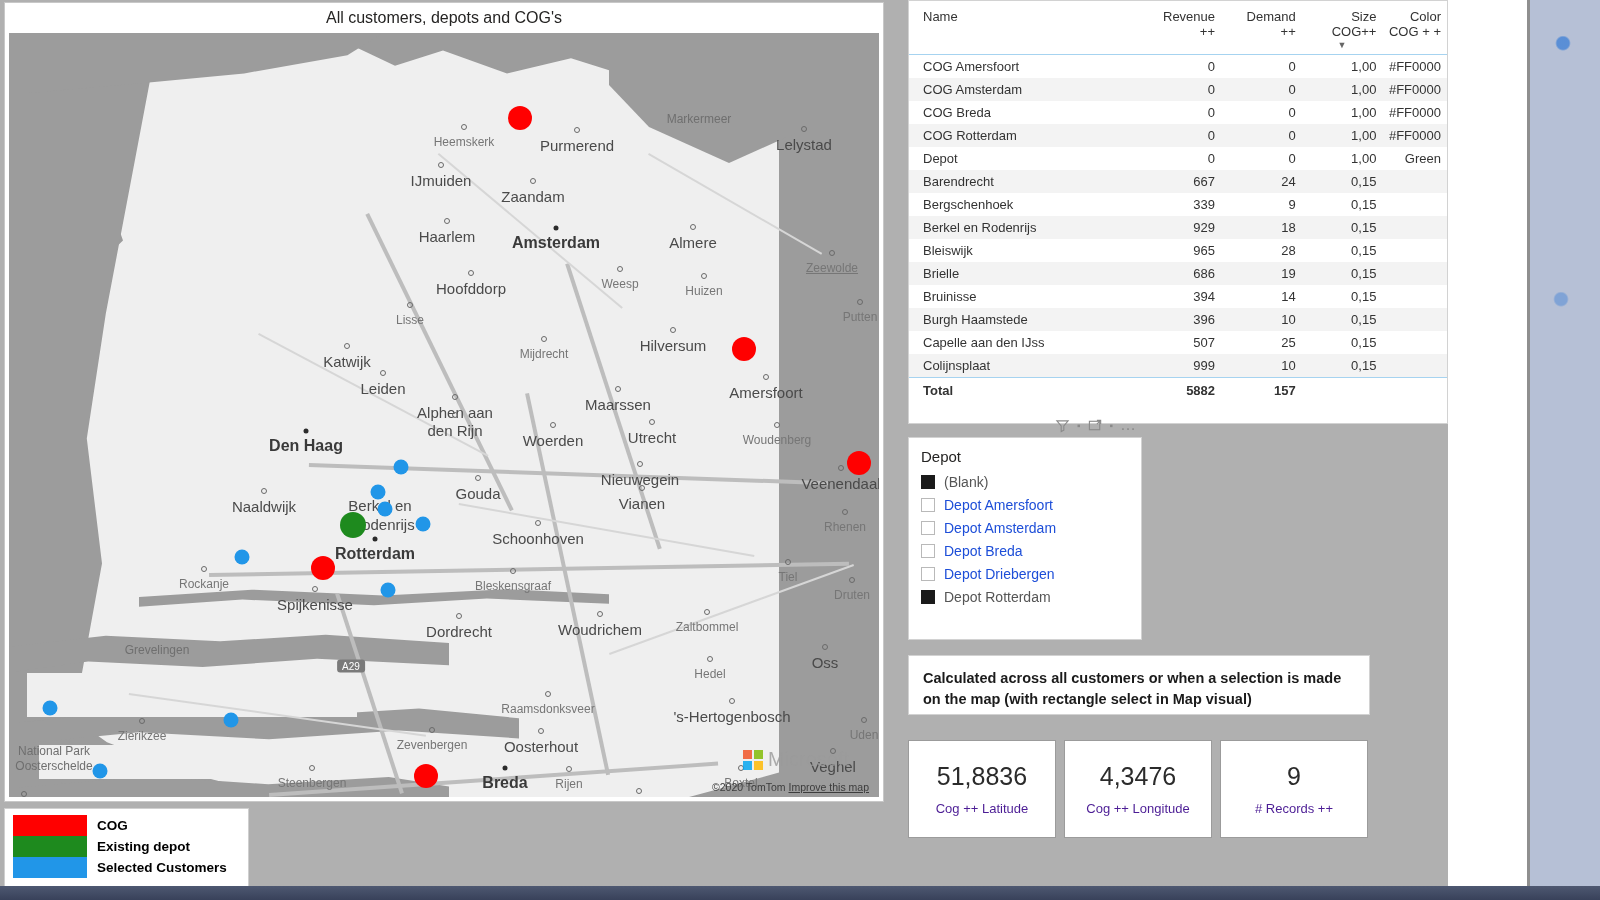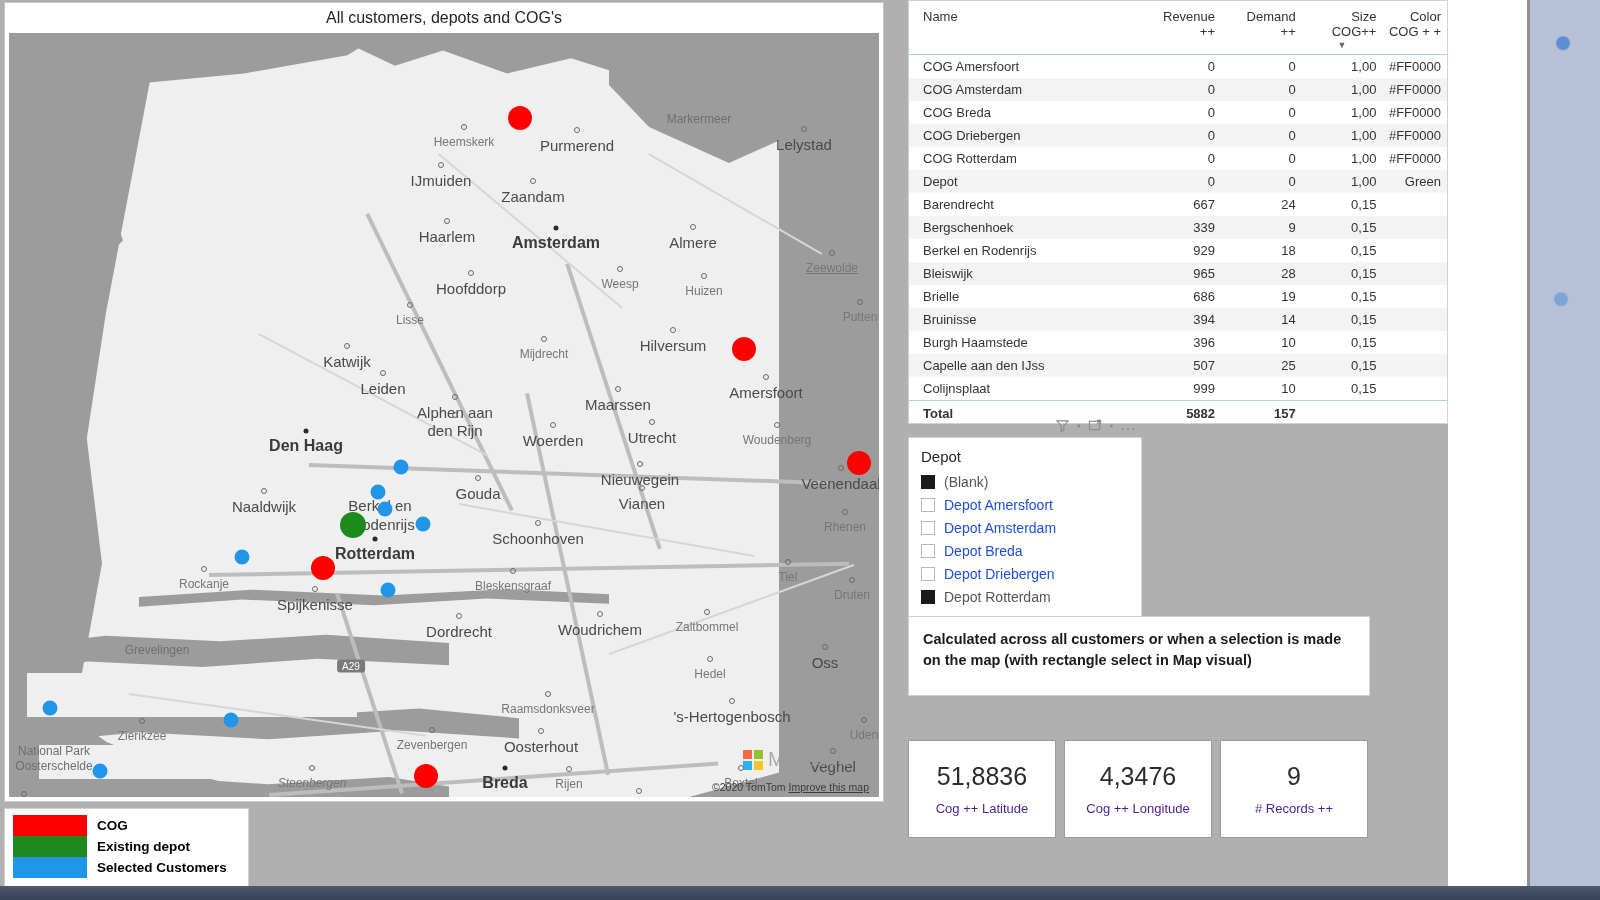--- a/index.html
+++ b/index.html
@@ -181,21 +181,21 @@
   }
   .slicer-title { font-size: 15px; color: #252423; margin-bottom: 5px; }
   .slicer-row { display: flex; align-items: center; gap: 9px; height: 23px; }
   .cb { width: 14px; height: 14px; border: 1.4px solid #b9b9b9; background: #fff; flex: none; }
   .cb.checked { background: #1a1a1a; border-color: #1a1a1a; }
   .slicer-row span { font-size: 14px; color: #1d4ed8; }
   .slicer-row.on span { color: #555; }
 
   
   .note {
-    position: absolute; left: 908px; top: 616px; width: 462px; height: 80px;
+    position: absolute; left: 908px; top: 655px; width: 462px; height: 60px;
     background: #fff; border: 1px solid #d2d2d2; padding: 12px 14px;
     font-size: 14.5px; font-weight: bold; color: #1b1b1b; line-height: 1.45;
   }
 
   
   .cards { position: absolute; left: 908px; top: 740px; display: flex; gap: 8px; }
   .card {
     width: 148px; height: 98px; background: #fff; border: 1px solid #9b9b9b;
     display: flex; flex-direction: column; align-items: center; justify-content: center;
   }
@@ -346,21 +346,21 @@
           <div class="city med" style="left: 532px; top: 713px;">Oosterhout</div>
           <div class="citydot hollow" style="left: 855px; top: 687px;"></div>
           <div class="city sm" style="left: 855px; top: 702px;">Uden</div>
           <div class="city water-lbl" style="left: 45px; top: 718px;">National Park</div>
           <div class="city water-lbl" style="left: 45px; top: 733px;">Oosterschelde</div>
           <div class="citydot hollow" style="left: 824px; top: 718px;"></div>
           <div class="city med" style="left: 824px; top: 733px;">Veghel</div>
           <div class="citydot hollow" style="left: 732px; top: 735px;"></div>
           <div class="city sm" style="left: 732px; top: 750px;">Boxtel</div>
           <div class="citydot hollow" style="left: 303px; top: 735px;"></div>
-          <div class="city sm" style="left: 303px; top: 750px; font-style: italic;">Steenbergen</div>
+          <div class="city sm" style="left: 303px; top: 750px;">Steenbergen</div>
           <div class="citydot" style="left: 496px; top: 735px;"></div>
           <div class="city big" style="left: 496px; top: 750px;">Breda</div>
           <div class="citydot hollow" style="left: 560px; top: 736px;"></div>
           <div class="city sm" style="left: 560px; top: 751px;">Rijen</div>
           <div class="citydot hollow" style="left: 15px; top: 761px;"></div>
           <div class="citydot hollow" style="left: 630px; top: 758px;"></div>
         </div>
       <div id="map-markers">
           <div class="mk cog" style="left: 511px; top: 85px;"></div>
           <div class="mk cog" style="left: 735px; top: 316px;"></div>
@@ -429,27 +429,20 @@
           </tr>
           <tr>
             <td class="name-col">COG Amsterdam</td>
             <td>0</td>
             <td>0</td>
             <td>1,00</td>
             <td>#FF0000</td>
           </tr>
           <tr>
             <td class="name-col">COG Breda</td>
-            <td>0</td>
-            <td>0</td>
-            <td>1,00</td>
-            <td>#FF0000</td>
-          </tr>
-          <tr>
-            <td class="name-col">COG Driebergen</td>
             <td>0</td>
             <td>0</td>
             <td>1,00</td>
             <td>#FF0000</td>
           </tr>
           <tr>
             <td class="name-col">COG Rotterdam</td>
             <td>0</td>
             <td>0</td>
             <td>1,00</td>

